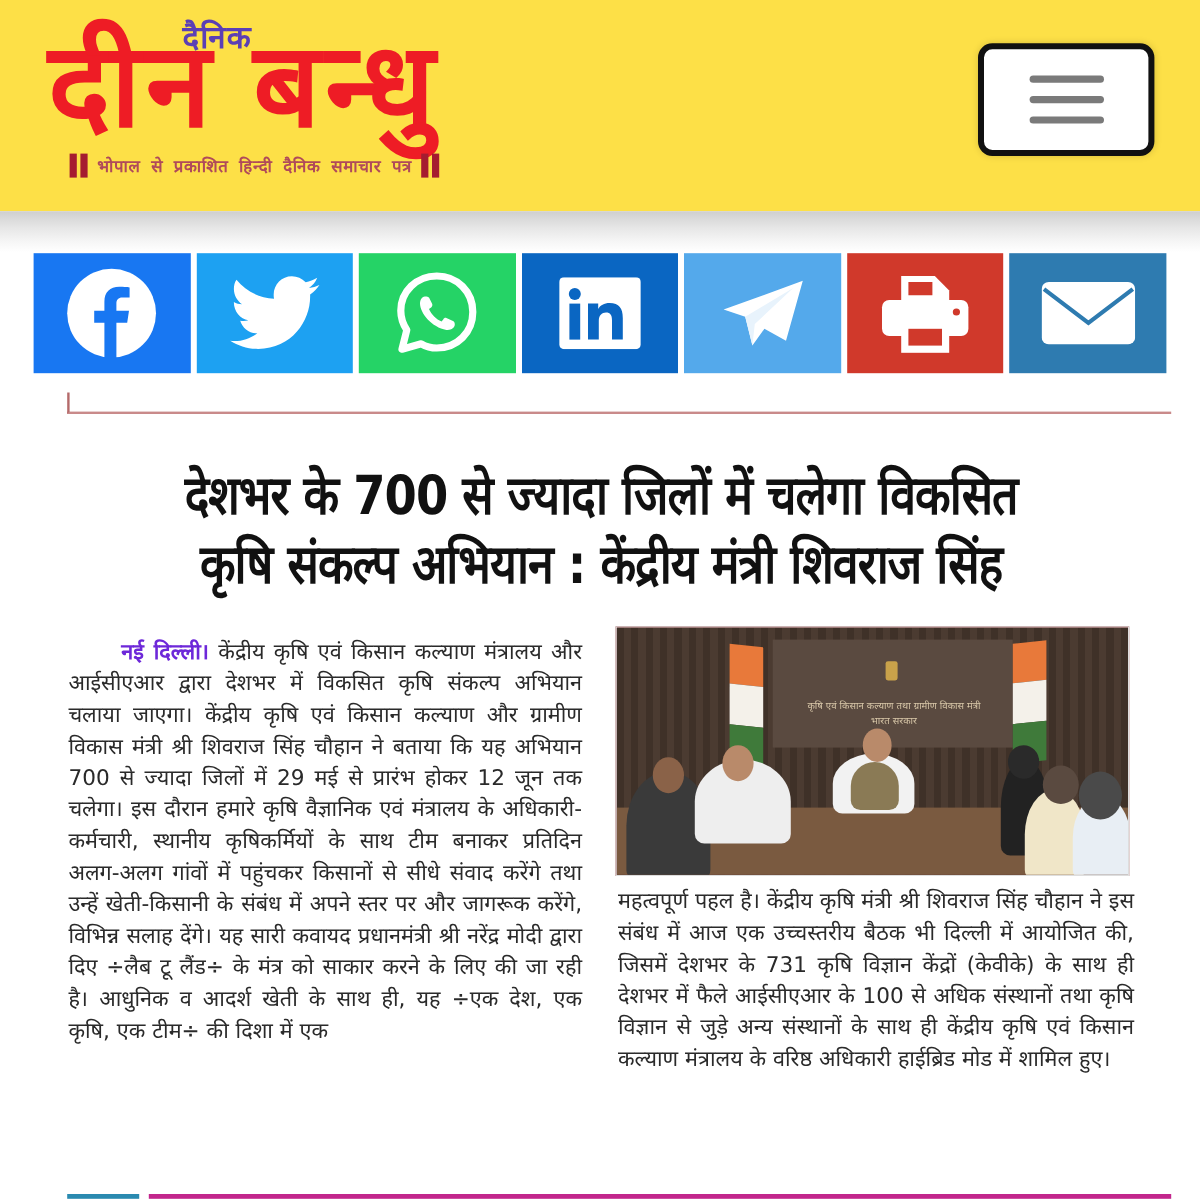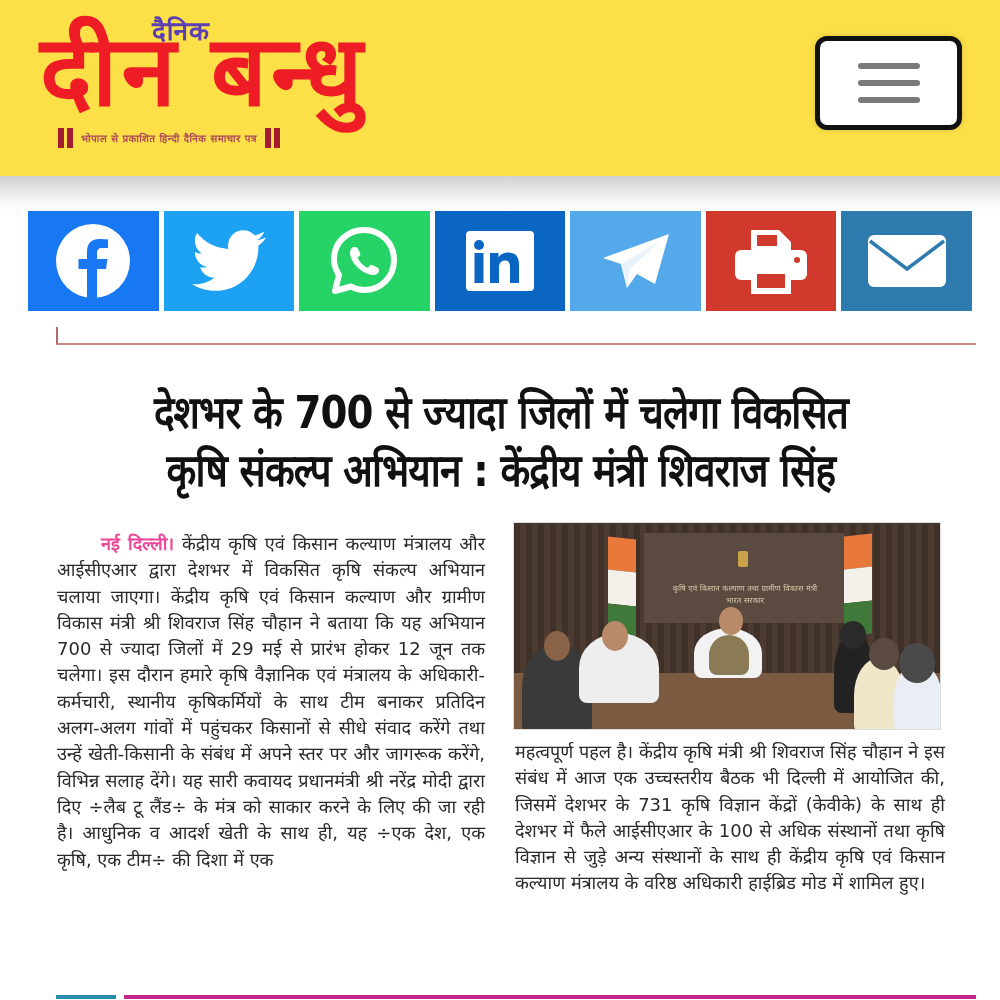--- a/index.html
+++ b/index.html
@@ -10,21 +10,21 @@
   .site-header { position: absolute; left: 0; top: 0; width: 1000px; height: 176px; background: #fde047; }
   .header-shadow { position: absolute; left: 0; top: 176px; width: 1000px; height: 34px;
     background: linear-gradient(to bottom, #cfcfcf 0%, #e6e6e6 40%, #f6f6f6 75%, #ffffff 100%); }
   .logo { position: absolute; left: 40px; top: 12px; width: 510px; height: 140px; }
   .logo-small { position: absolute; left: 112px; top: 0px; font-size: 26px; font-weight: bold; color: #5b3fb5; letter-spacing: 1px; }
   .logo-main { position: absolute; left: 0px; top: 10px; font-size: 98px; font-weight: bold; color: #ee1c25; line-height: 1; letter-spacing: 4px; white-space: nowrap;
     font-family: Liberation Sans, sans-serif; }
   .logo-tagline-row { position: absolute; left: 18px; top: 116px; display: flex; align-items: center; gap: 8px; }
   .tag-bars { display: flex; gap: 3px; }
   .tag-bars span { display: block; width: 6px; height: 20px; background: #a51c30; }
-  .logo-tagline { font-size: 10px; color: #b04a5a; font-weight: bold; letter-spacing: 0.5px; white-space: nowrap; }
+  .logo-tagline { font-size: 14px; color: #b04a5a; font-weight: bold; letter-spacing: 0.5px; white-space: nowrap; font-family: Liberation Mono, monospace; }
 
   .menu-button { position: absolute; left: 815px; top: 36px; width: 147px; height: 94px; border: 5px solid #111; border-radius: 12px; background: #fff;
     display: flex; flex-direction: column; align-items: center; justify-content: center; gap: 11px; cursor: pointer;
     box-shadow: 0 0 6px rgba(0,0,0,0.15); }
   .menu-button span { display: block; width: 62px; height: 6px; border-radius: 3px; background: #7a7a7a; }
 
   
   .share-bar { position: absolute; left: 28px; top: 211px; width: 944px; height: 100px; display: flex; gap: 5px; }
   .share-btn { flex: 1; height: 100px; display: flex; align-items: center; justify-content: center; cursor: pointer; }
   .share-btn svg { display: block; }
@@ -33,21 +33,21 @@
   .rule-l { position: absolute; left: 56px; top: 327px; width: 920px; height: 18px; border-left: 2px solid #b46a6a; border-bottom: 2px solid #c98a8a; }
 
   
   .headline { position: absolute; left: 58px; top: 384px; width: 890px; font-family: "DejaVu Sans", sans-serif; font-weight: bold; font-size: 45px; line-height: 58px;
     color: #111; text-align: center; letter-spacing: -1px; transform: scaleX(0.86); transform-origin: left top; width: 1030px; }
 
   
   .col { position: absolute; font-family: "DejaVu Sans", sans-serif; font-size: 18px; line-height: 26.3px; color: #2a2a2a; text-align: justify; }
   .col-left { left: 57px; top: 531px; width: 428px; }
   .col-right { left: 515px; top: 739px; width: 430px; }
-  .dateline { font-weight: bold; color: #ec4899; }
+  .dateline { font-weight: bold; color: #6d28d9; }
   .indent { display: inline-block; width: 44px; }
 
   
   .photo { position: absolute; left: 513px; top: 522px; width: 428px; height: 208px; overflow: hidden; background: #7f1d1d; border: 1px solid #ddd; }
   .photo .wall { position: absolute; inset: 0; background: repeating-linear-gradient(90deg, #3f3128 0 6px, #4b3b31 6px 12px); }
   .photo .sign { position: absolute; left: 130px; top: 10px; width: 200px; height: 90px; background: #5a4a40; }
   .photo .emblem { position: absolute; left: 224px; top: 28px; width: 10px; height: 16px; background: #c9a24a; border-radius: 2px; }
   .photo .sign-text { position: absolute; left: 136px; top: 60px; width: 190px; font-size: 8px; color: #d8c7a8; text-align: center; line-height: 12px; white-space: nowrap; overflow: hidden; }
   .photo .flag { position: absolute; width: 28px; height: 100px; }
   .photo .flag .s { height: 33.3%; }

